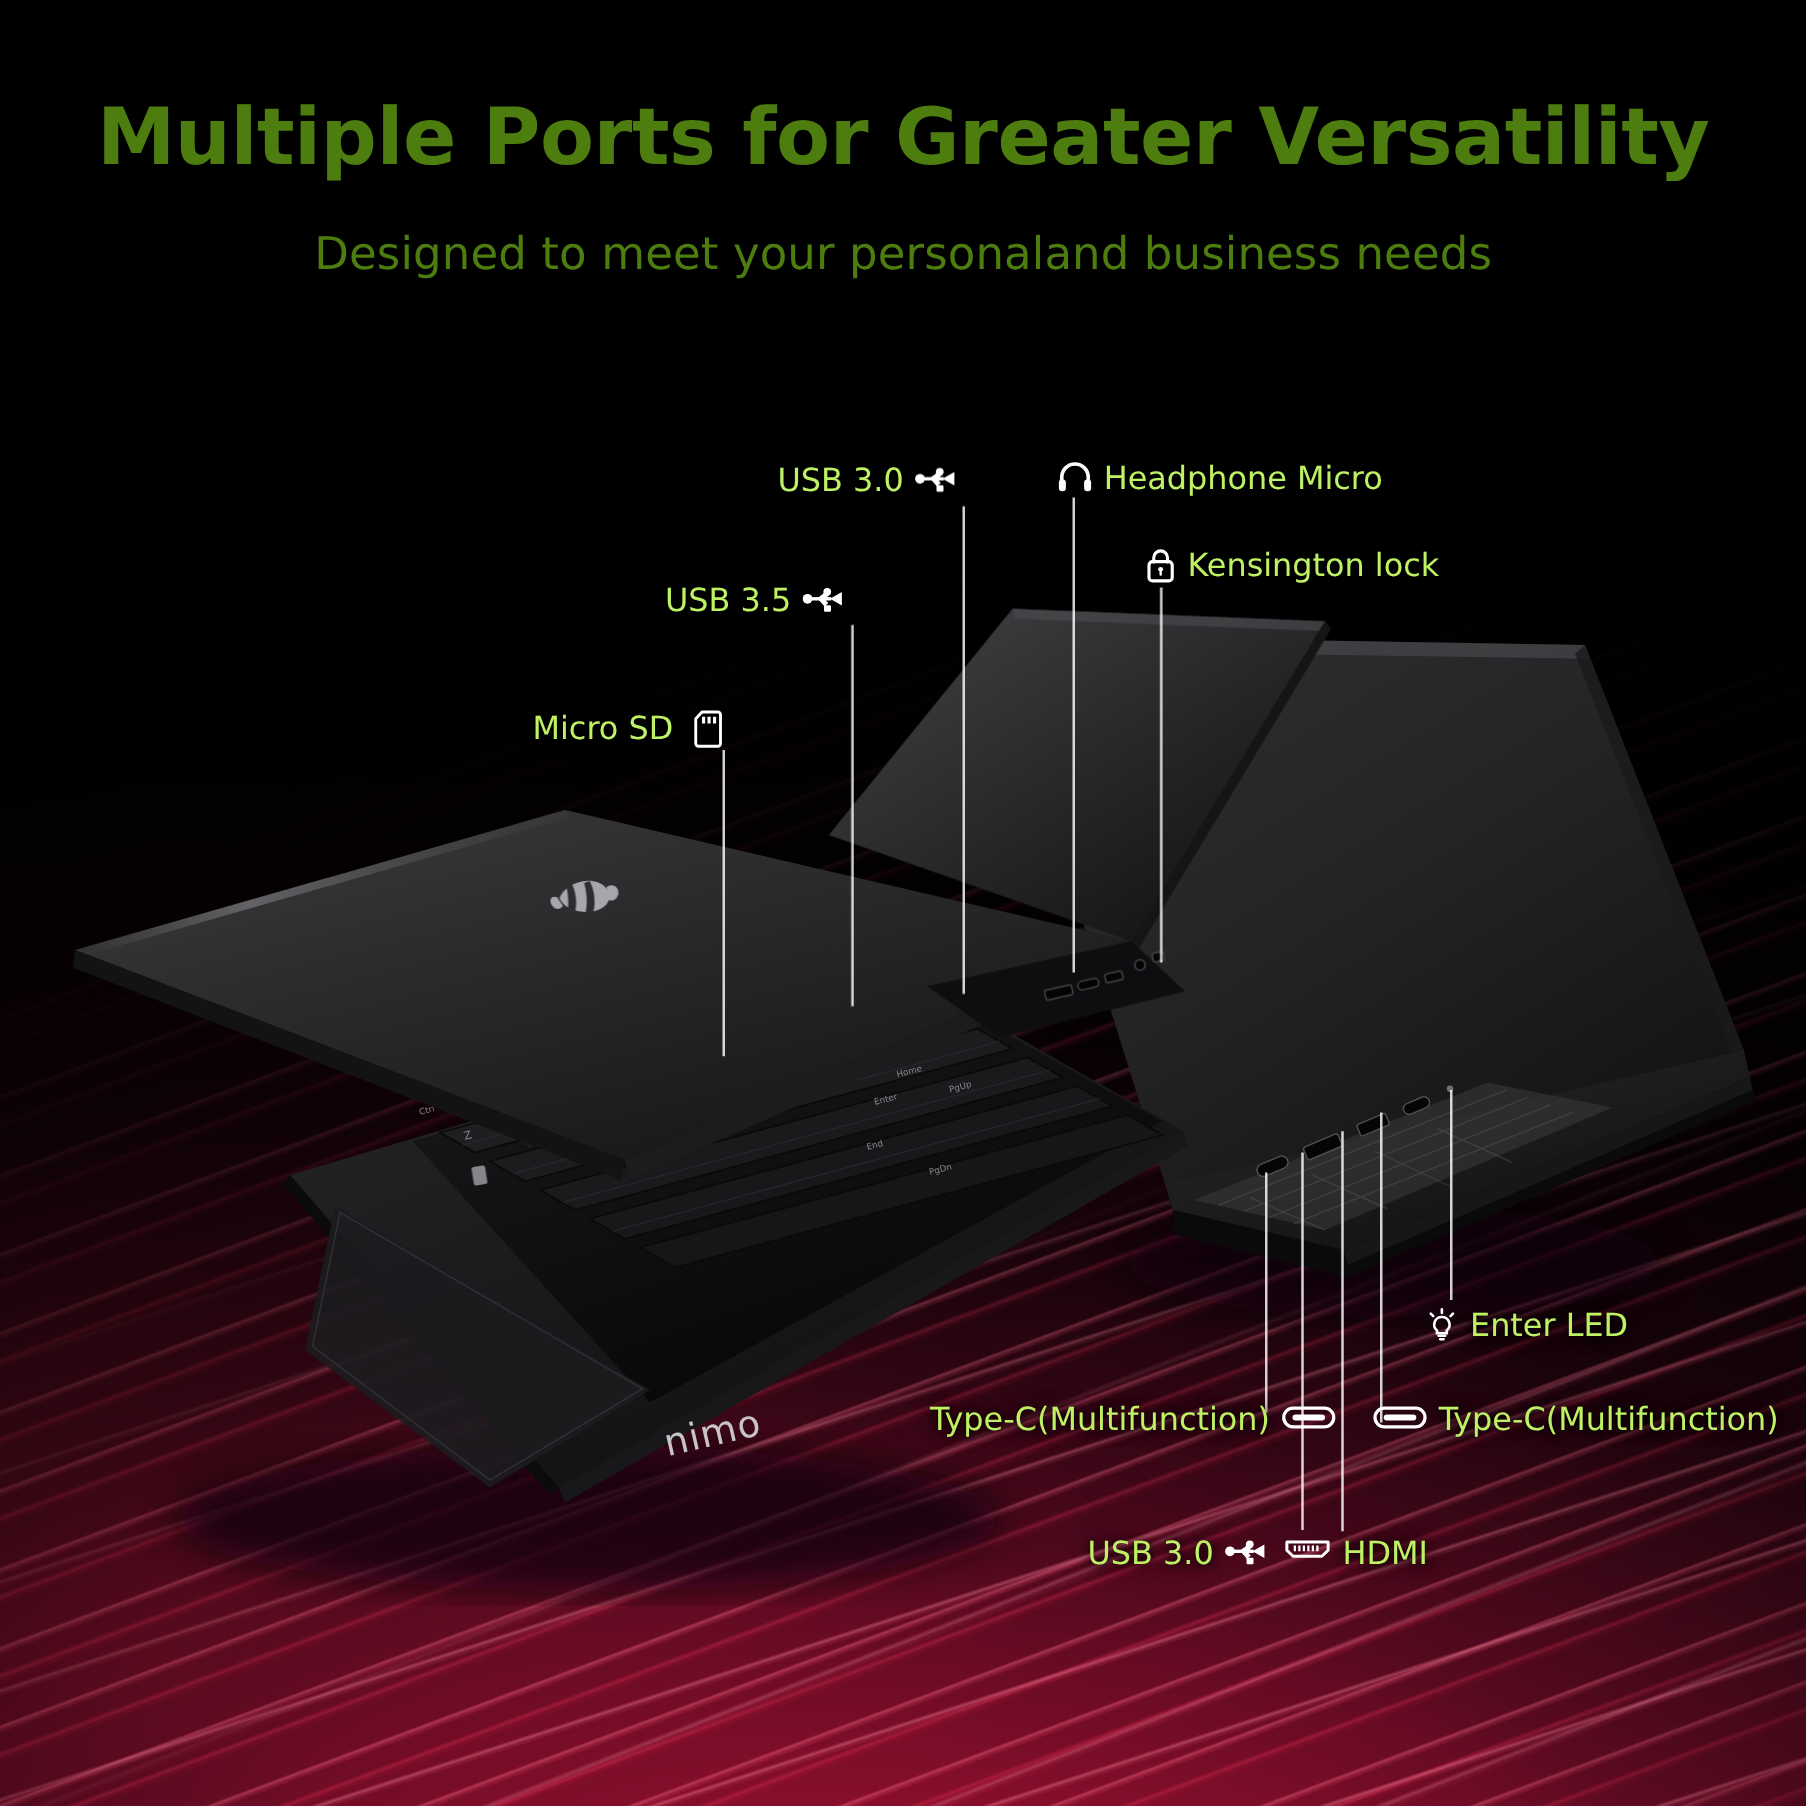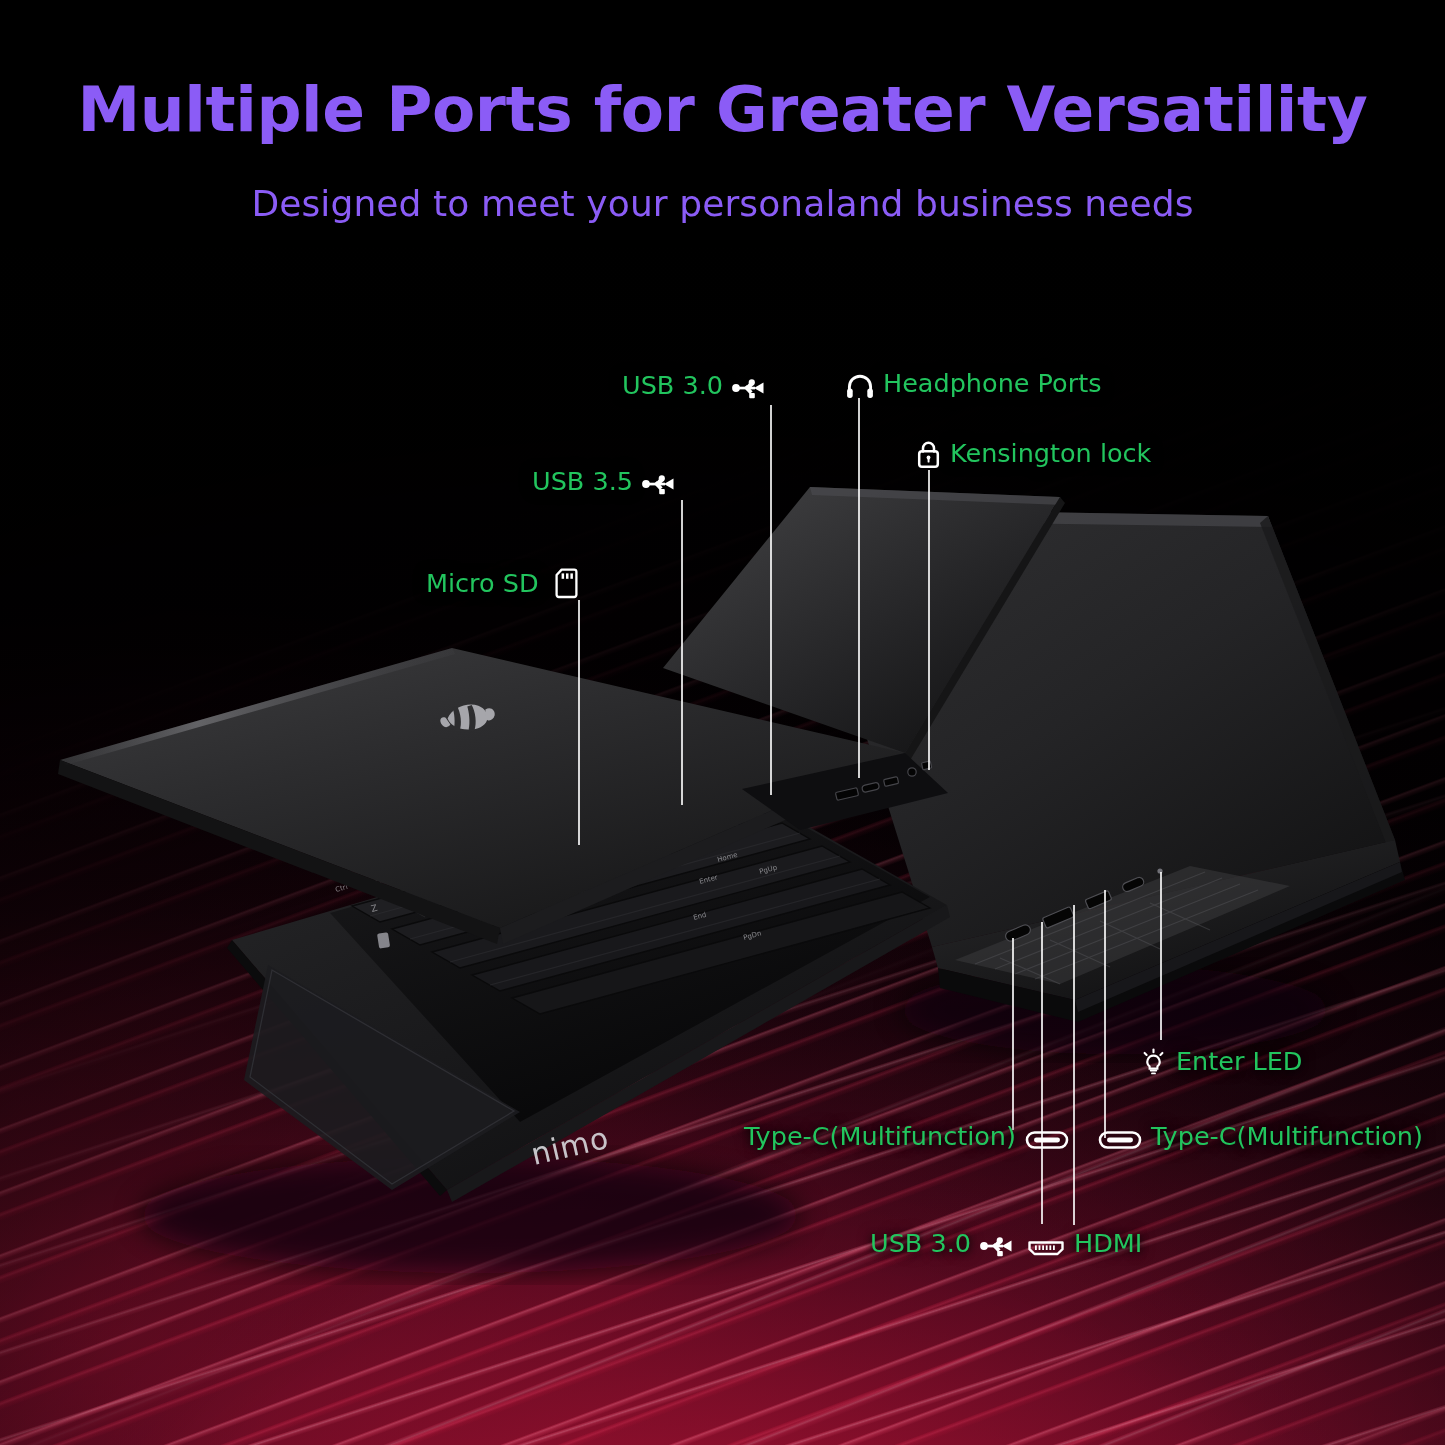--- a/index.html
+++ b/index.html
@@ -35,32 +35,32 @@
       rgba(255,60,100,0)  0px, rgba(255,60,100,0)  17px,
       rgba(255,96,130,.40) 18px, rgba(255,150,175,.62) 19.5px, rgba(255,96,130,.32) 21px,
       rgba(255,60,100,0)  24px, rgba(255,60,100,0)  83px);}
   .streaks.s3{left:-20%;top:56%;height:66%;transform:rotate(-21.5deg);opacity:.5;
     background:repeating-linear-gradient(to bottom,
       rgba(255,40,90,0)   0px, rgba(255,40,90,0)   33px,
       rgba(255,78,120,.34) 34px, rgba(255,168,190,.52) 36px, rgba(255,78,120,.26) 38px,
       rgba(255,40,90,0)   42px, rgba(255,40,90,0)  131px);}
 
   
-  .hd{position:absolute;left:0;width:1445px;text-align:center;color:#8b5cf6;}
+  .hd{position:absolute;left:0;width:1445px;text-align:center;color:#4d7c0f;}
   #title{top:77px;font-size:63px;font-weight:700;letter-spacing:-.4px;
          line-height:1.06;text-shadow:0 2px 16px rgba(0,0,0,.85);}
   #subtitle{top:183px;font-size:36px;font-weight:400;letter-spacing:.1px;
             text-shadow:0 2px 12px rgba(0,0,0,.8);}
 
   
   #art{position:absolute;inset:0;}
   #art svg{position:absolute;inset:0;width:1445px;height:1445px;}
 
   
-  .co{position:absolute;display:flex;align-items:flex-end;gap:9px;color:#22c55e;
+  .co{position:absolute;display:flex;align-items:flex-start;gap:9px;color:#bef264;
       font-size:25.5px;font-weight:400;white-space:nowrap;line-height:1.2;
       text-shadow:0 1px 7px rgba(0,0,0,.95),0 0 14px rgba(0,0,0,.7);}
   .co .ic{display:inline-flex;align-items:center;justify-content:center;flex:0 0 auto;}
   .co.two{line-height:1.16;}
   .co .tx2{display:flex;}
   .co.rt{flex-direction:row-reverse;}
   .ldr{position:absolute;background:rgba(255,255,255,.82);width:1.6px;}
 </style>
 </head>
 <body>
@@ -326,21 +326,21 @@
         <path d="M6.6 1.6 H19.2 a2.2 2.2 0 0 1 2.2 2.2 V26.8 a2.2 2.2 0 0 1 -2.2 2.2 H3.8
                  a2.2 2.2 0 0 1 -2.2 -2.2 V7 Z" fill="none" stroke="#fff" stroke-width="2.3" stroke-linejoin="round"></path>
         <rect x="6.6" y="5.4" width="2.5" height="5.4" fill="#fff"></rect>
         <rect x="11" y="5.4" width="2.5" height="5.4" fill="#fff"></rect>
         <rect x="15.4" y="5.4" width="2.5" height="5.4" fill="#fff"></rect>
       </svg>
     </span>
   </div>
 
   <div class="co rt" style="left:846px;top:368px;">
-    <span>Headphone Ports</span>
+    <span>Headphone Micro</span>
     <span class="ic">
       <svg width="28" height="26" viewBox="0 0 28 26">
         <path d="M3.4 17.5 V13.8 A10.6 10.6 0 0 1 24.6 13.8 V17.5" fill="none" stroke="#fff" stroke-width="2.9" stroke-linecap="round"></path>
         <rect x="1.1" y="15.6" width="5.6" height="9.3" rx="2.6" fill="#fff"></rect>
         <rect x="21.3" y="15.6" width="5.6" height="9.3" rx="2.6" fill="#fff"></rect>
       </svg>
     </span>
   </div>
 
   <div class="co rt" style="left:916px;top:438px;">

